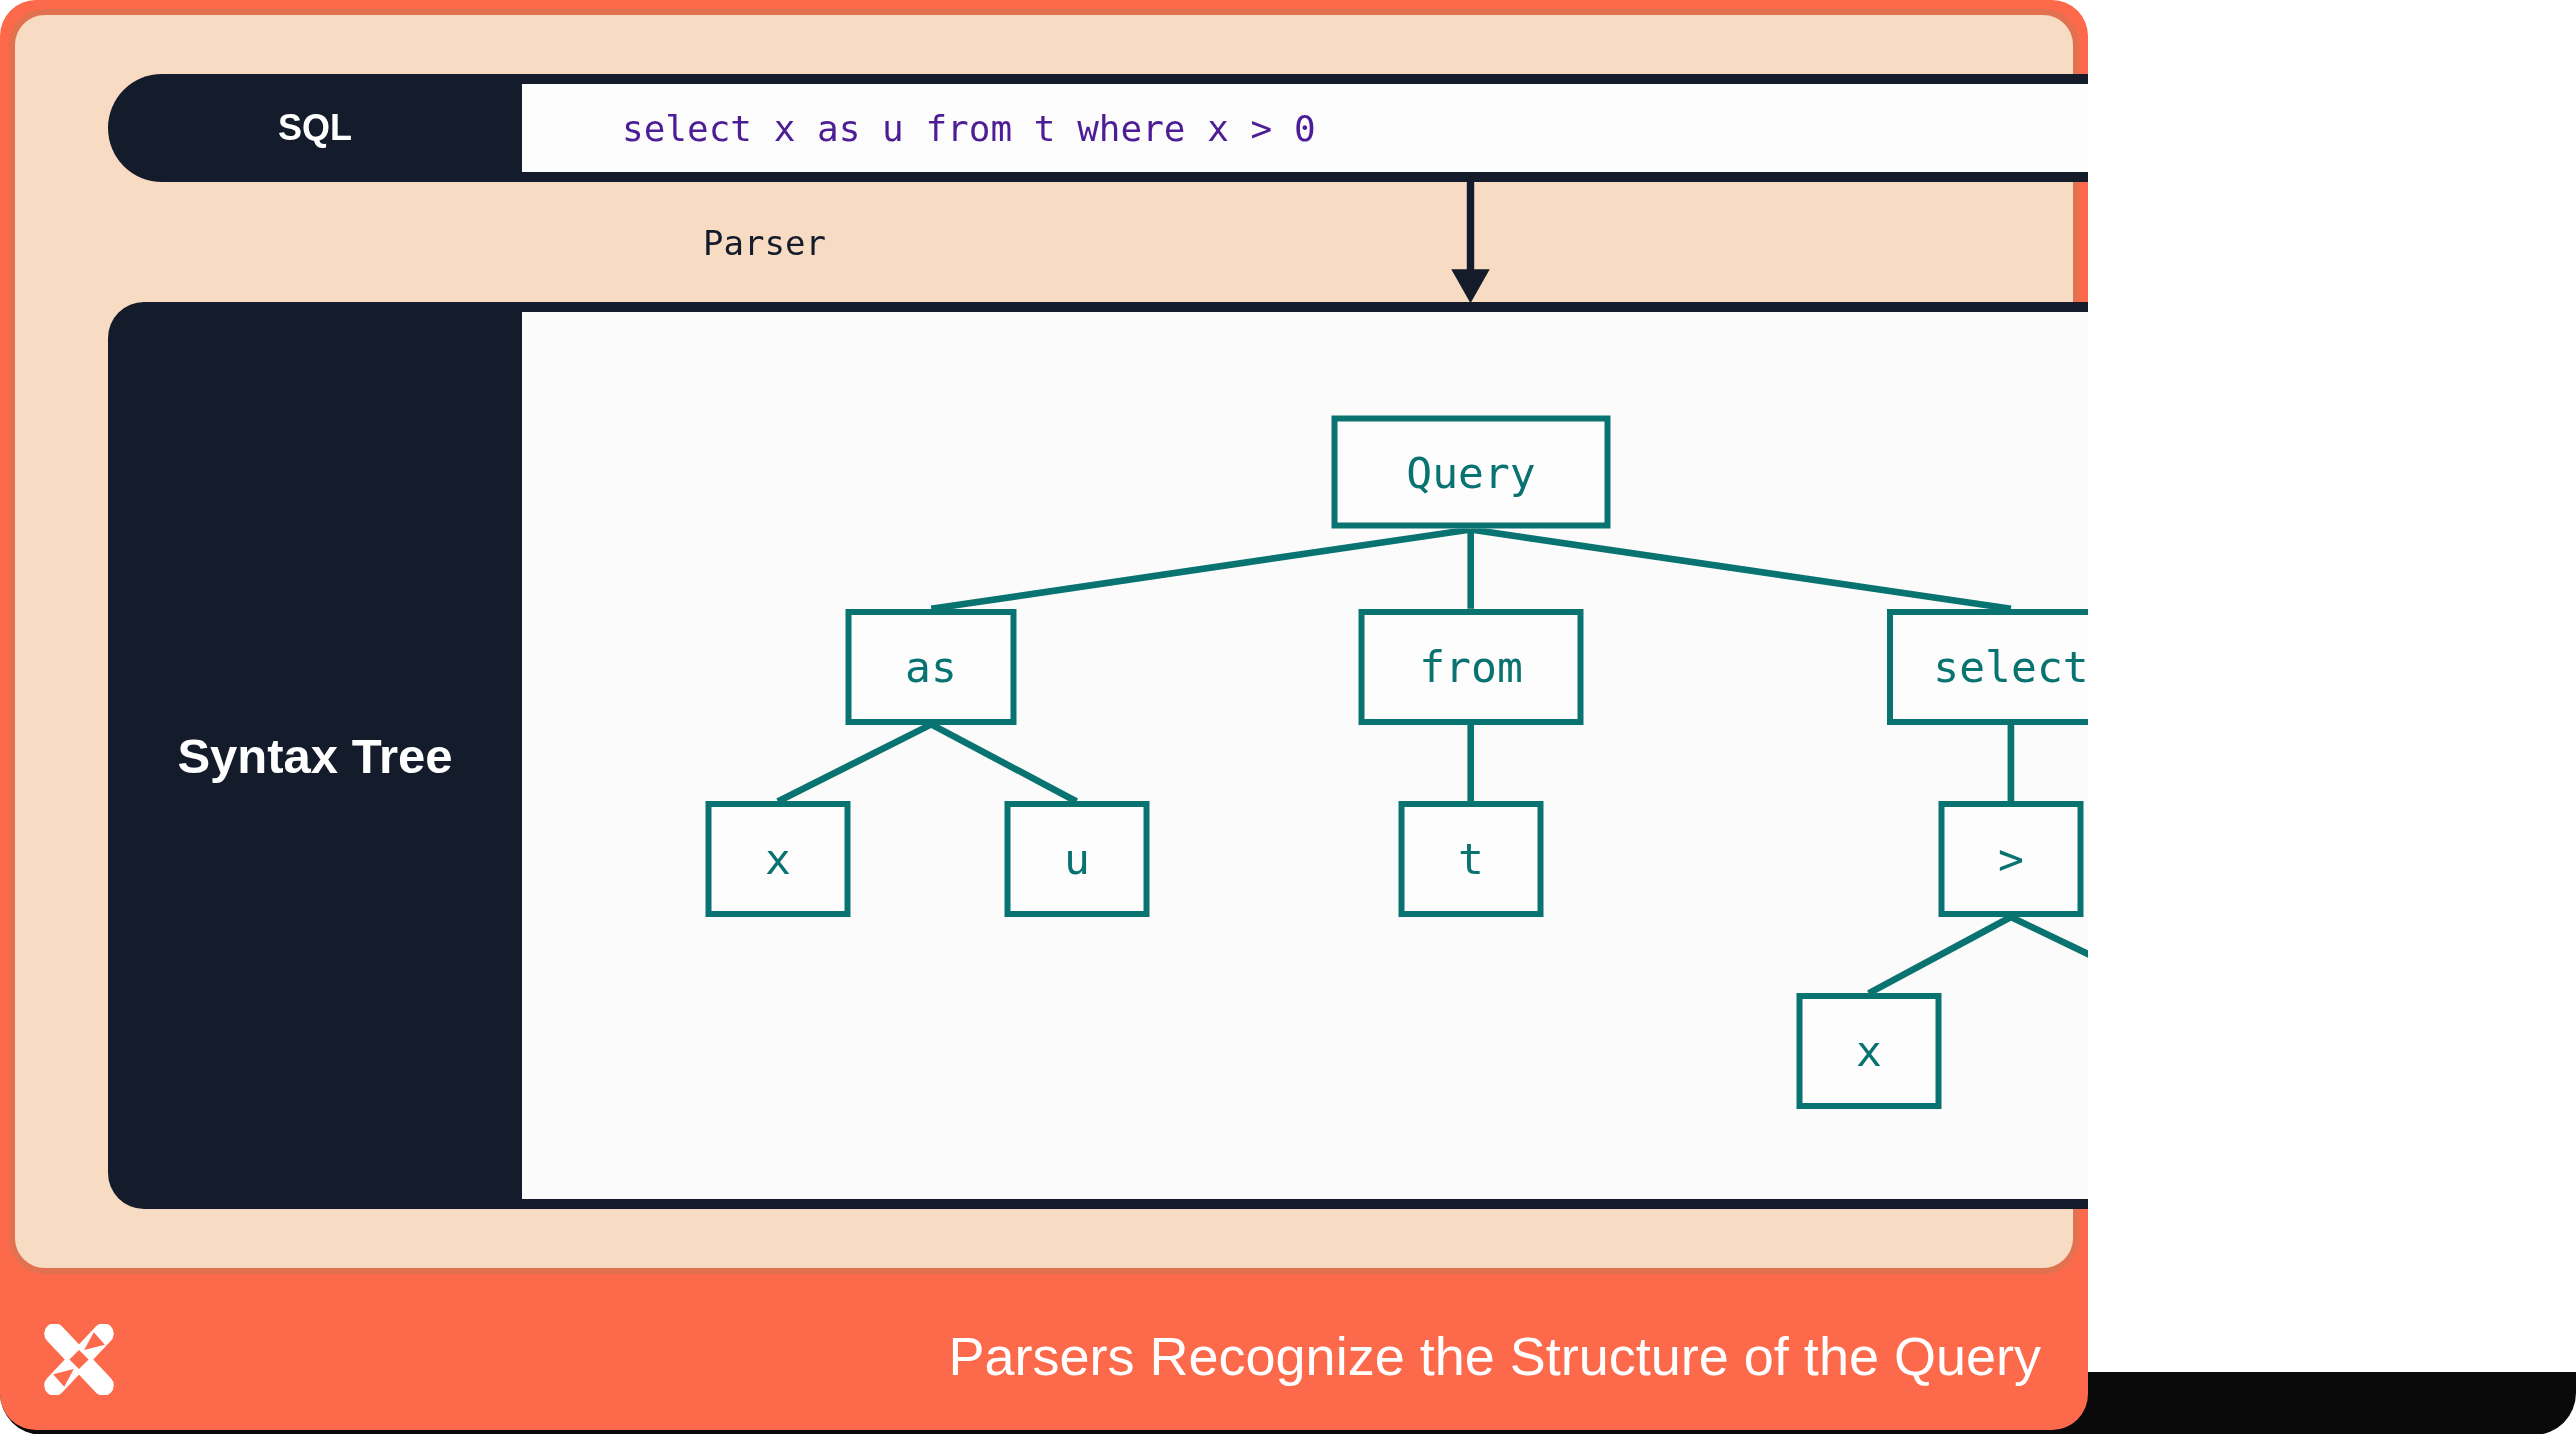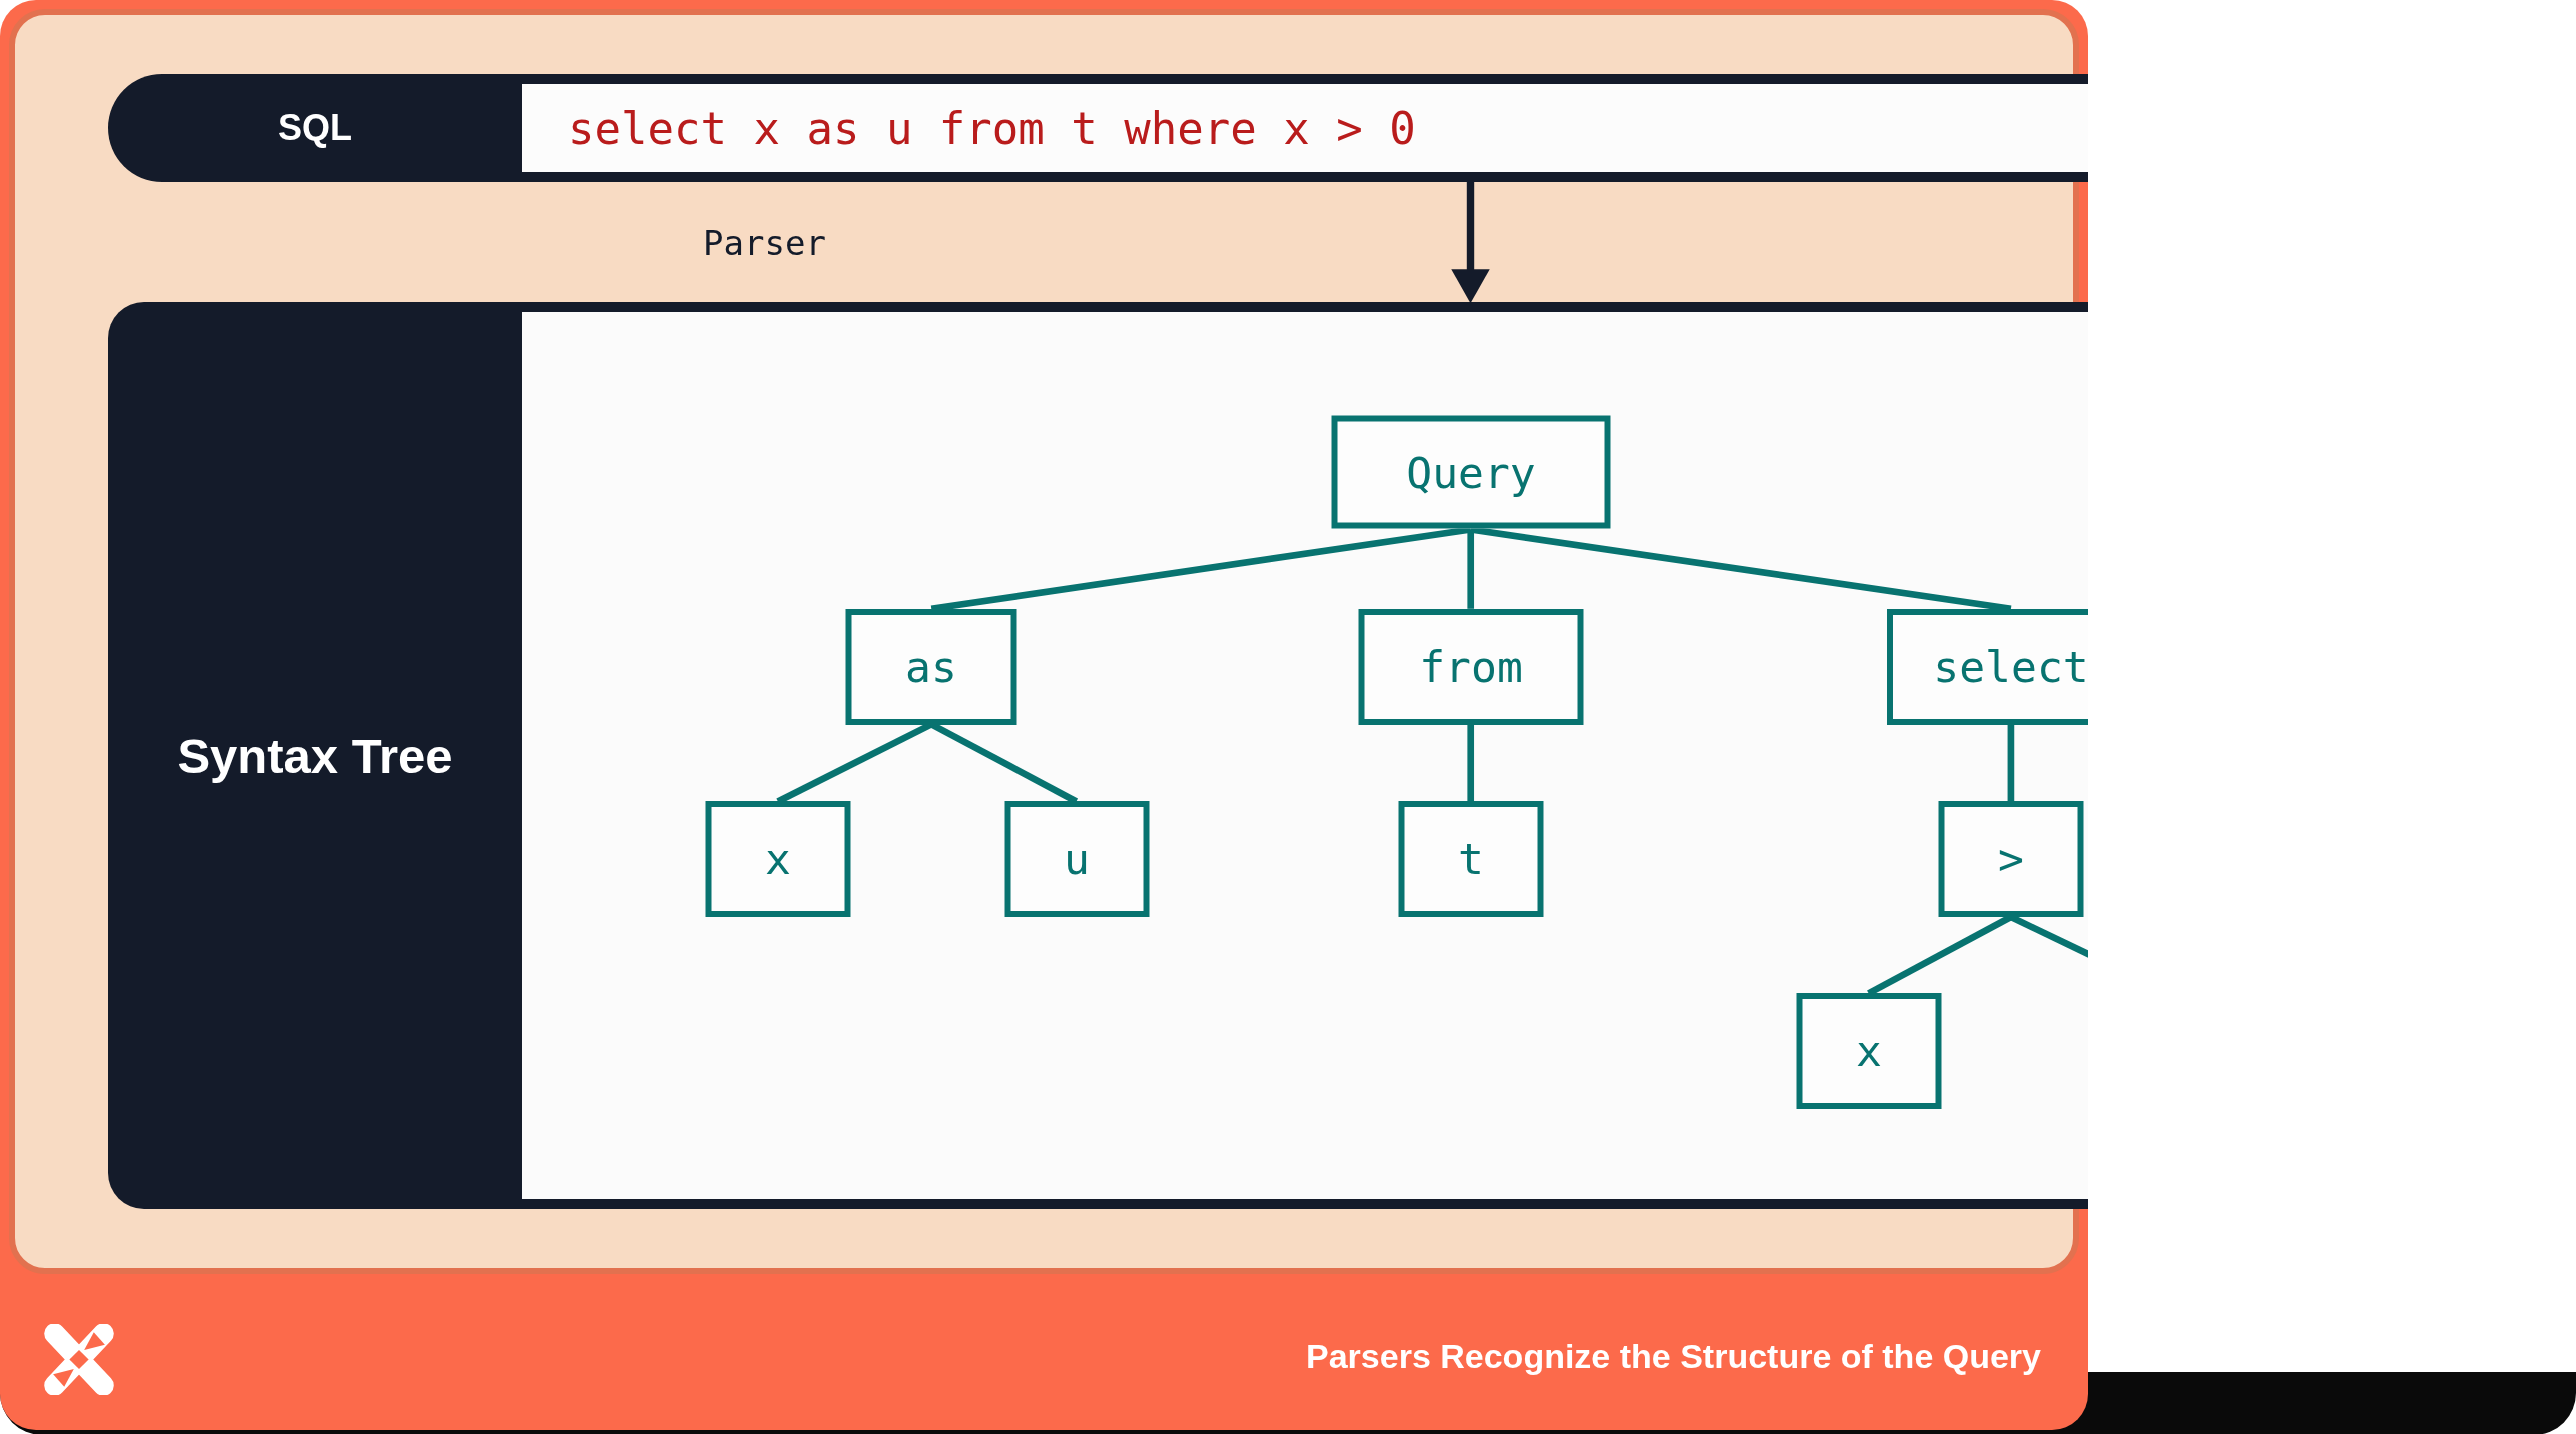--- a/index.html
+++ b/index.html
@@ -11,44 +11,44 @@
           border-radius:36px;overflow:hidden;}
   .panel{position:absolute;left:9px;right:9px;top:9px;height:1265px;background:#f8dbc3;
          border:6.7px solid #e2714f;border-radius:36px;box-sizing:border-box;}
 
   
   .sql-pill{position:absolute;left:108px;top:74px;width:2369px;height:108px;background:#141b2a;
             border-radius:54px;}
   .sql-label{position:absolute;left:0;top:0;width:414px;height:100%;display:flex;
              align-items:center;justify-content:center;color:#ffffff;font-size:36px;font-weight:700;}
   .sql-query{position:absolute;left:414px;top:9.6px;right:9.6px;bottom:9.6px;background:#fcfcfc;
-             border-radius:0 44px 44px 0;display:flex;align-items:center;padding-left:46px;
-             box-sizing:border-box;font-family:"DejaVu Sans Mono",monospace;font-size:44px;
-             color:#b91c1c;}
+             border-radius:0 44px 44px 0;display:flex;align-items:center;padding-left:100px;
+             box-sizing:border-box;font-family:"DejaVu Sans Mono",monospace;font-size:36px;
+             color:#4c1d95;}
 
   
   .parser-label{position:absolute;top:221px;right:1138px;width:371px;text-align:center;
                 font-family:"DejaVu Sans Mono",monospace;font-size:34px;line-height:44px;color:#141b2a;}
   .parser-arrow{position:absolute;left:1435px;top:182px;}
 
   
   .tree-box{position:absolute;left:108px;top:302px;width:2369px;height:907px;background:#141b2a;
             border-radius:36px;}
   .tree-label{position:absolute;left:0;top:0;width:414px;height:100%;display:flex;
               align-items:center;justify-content:center;color:#ffffff;font-size:49px;font-weight:700;}
   .tree-area{position:absolute;left:414px;top:9.6px;right:9.6px;bottom:9.6px;background:#fbfbfb;
              border-radius:0 27px 27px 0;}
   .edges{position:absolute;left:0;top:0;}
   .node{position:absolute;height:116px;transform:translate(-50%,-50%);background:#fdfdfd;
         border:6.7px solid #087370;box-sizing:border-box;display:flex;align-items:center;
         justify-content:center;font-family:"DejaVu Sans Mono",monospace;font-size:43px;color:#087370;}
 
   
-  .footer-title{position:absolute;right:47px;top:1331px;color:#ffffff;font-size:34px;
-                font-weight:700;line-height:50px;}
+  .footer-title{position:absolute;right:47px;top:1331px;color:#ffffff;font-size:54px;
+                font-weight:400;line-height:50px;}
   .logo{position:absolute;left:42px;top:1324px;}
 </style>
 </head>
 <body>
 
 <div class="stage">
   <div class="under-strip"></div>
 
   <div class="canvas">
     <div class="panel"></div>

